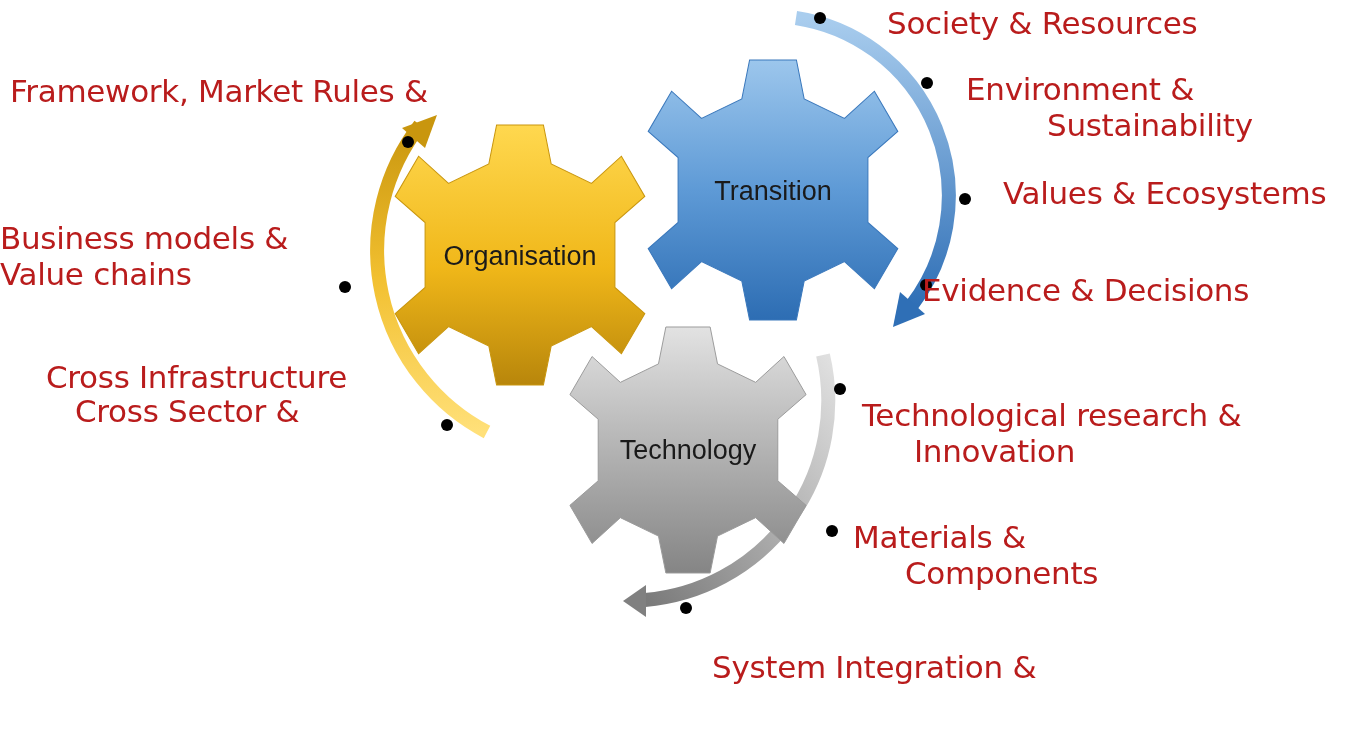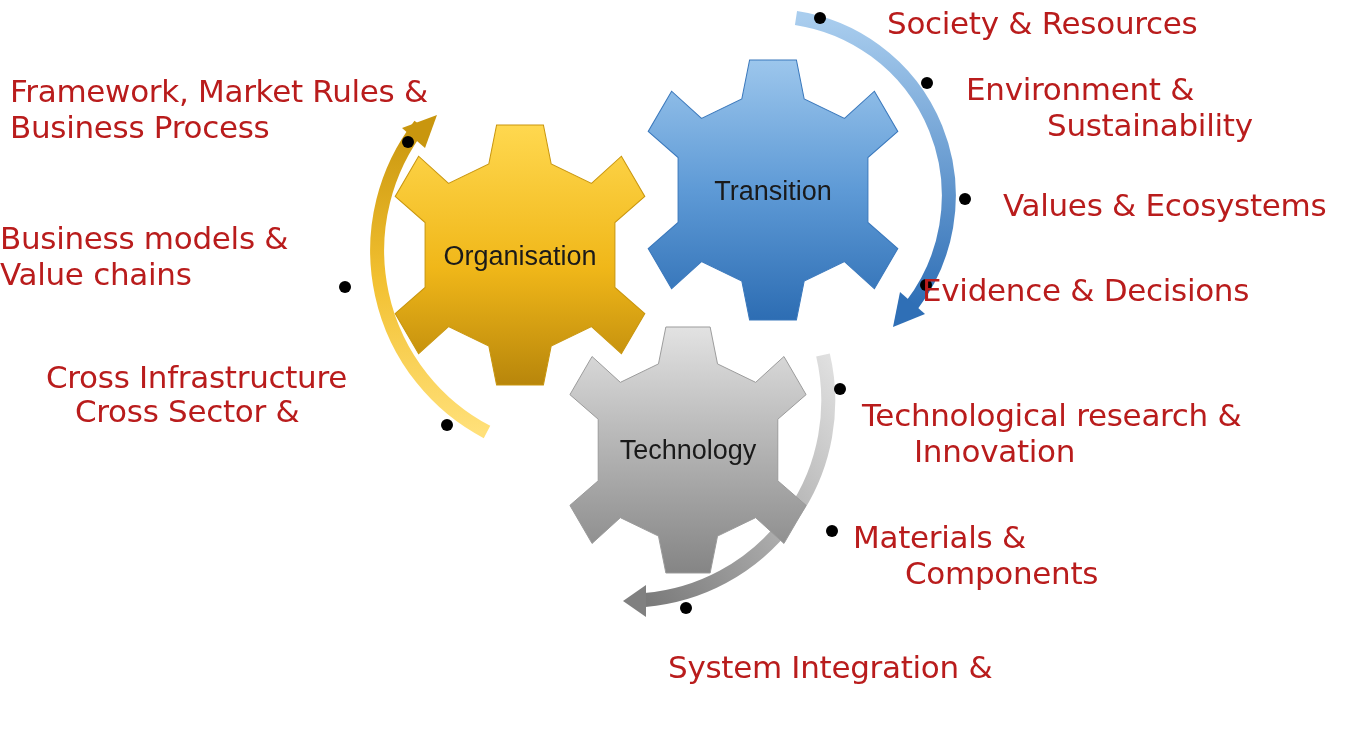--- a/index.html
+++ b/index.html
@@ -101,48 +101,47 @@
     <circle cx="926" cy="285" r="6"></circle>
 
     <circle cx="840" cy="389" r="6"></circle>
     <circle cx="832" cy="531" r="6"></circle>
     <circle cx="686" cy="608" r="6"></circle>
   </g>
 </svg>
 
 <div class="lbl" style="left:10px; top:68px;">
   <div>Framework, Market Rules &amp;</div>
-  <div style="margin-top:2px">Business Process</div>
 </div>
 <div class="lbl" style="left:0px; top:215px; width:318px; ">
   <div>Business models &amp;</div>
   <div style="margin-top:2px; padding-right:13px">Value chains</div>
 </div>
 <div class="lbl" style="left:75px; top:352px;">
   <div style="margin-top:2px; margin-left:-29px">Cross Infrastructure</div>
   <div>Cross Sector  &amp;</div>
 </div>
 
 <div class="lbl" style="left:887px; top:0px;">
   <div>Society &amp; Resources</div>
 </div>
 <div class="lbl" style="left:966px; top:66px;">
   <div>Environment &amp;</div>
   <div style="margin-top:2px; margin-left:81px">Sustainability</div>
 </div>
-<div class="lbl" style="left:1003px; top:182px;">
+<div class="lbl" style="left:1003px; top:170px;">
   <div>Values &amp; Ecosystems</div>
 </div>
 <div class="lbl" style="left:922px; top:267px;">
   <div>Evidence &amp; Decisions</div>
 </div>
 
 <div class="lbl" style="left:862px; top:392px;">
   <div>Technological research &amp;</div>
   <div style="margin-top:2px; margin-left:52px">Innovation</div>
 </div>
 <div class="lbl" style="left:853px; top:514px;">
   <div>Materials &amp;</div>
   <div style="margin-top:2px; margin-left:52px">Components</div>
 </div>
-<div class="lbl" style="left:668px; top:644px;">
+<div class="lbl" style="left:712px; top:644px;">
   <div>System Integration &amp;</div>
 </div>
 
 </body></html>

